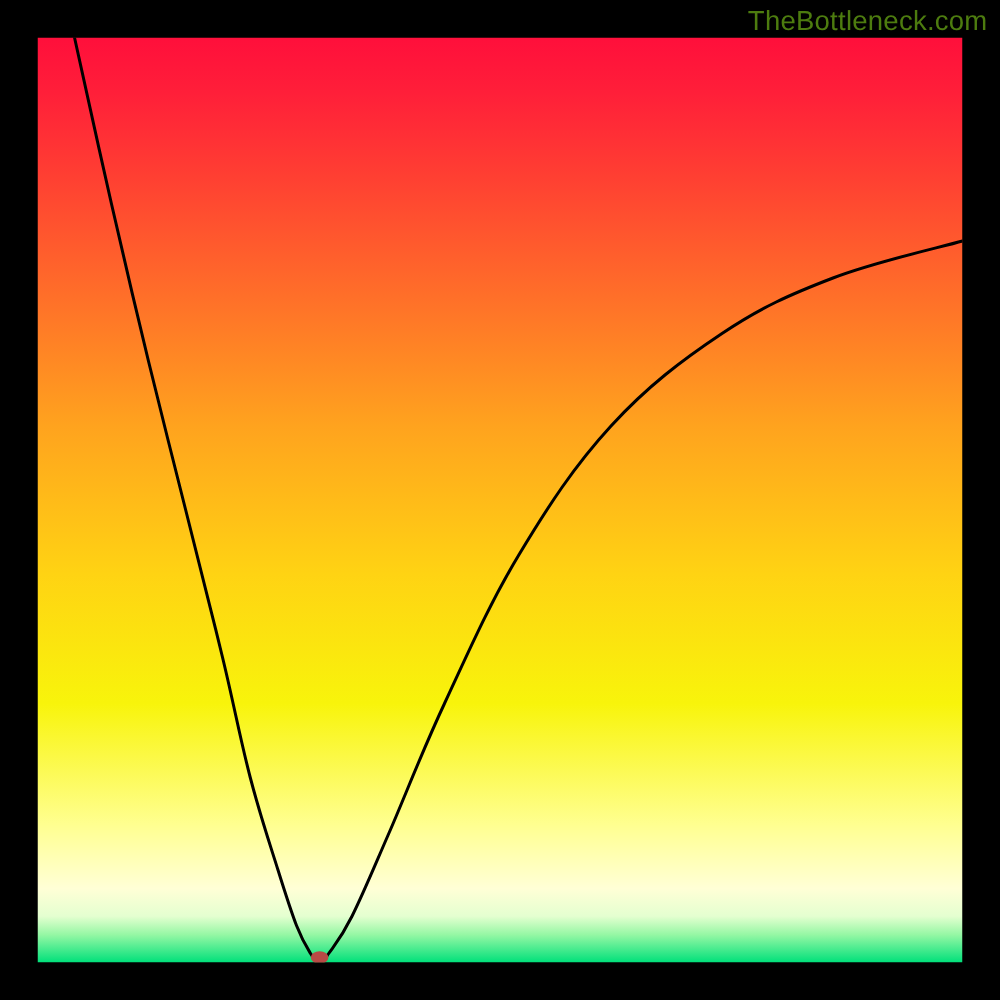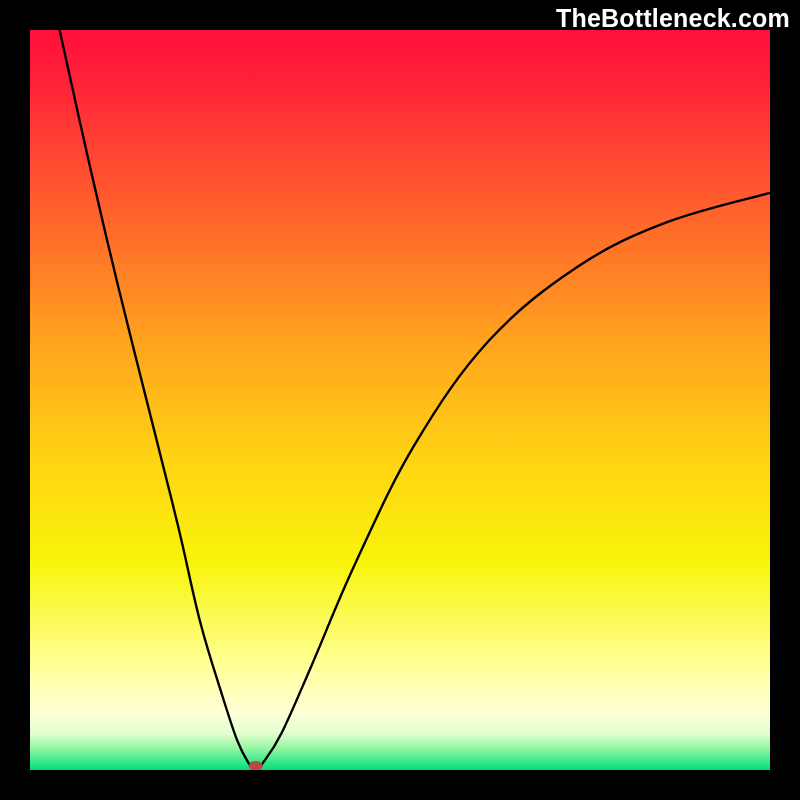--- a/index.html
+++ b/index.html
@@ -20,23 +20,23 @@
     position: absolute;
     left: 30px;
     top: 30px;
     width: 740px;
     height: 740px;
   }
   .watermark {
     position: absolute;
     top: 4px;
     right: 10px;
-    font-size: 25px;
-    font-weight: 700;
-    color: #ffffff;
+    font-size: 22px;
+    font-weight: 400;
+    color: #4d7c0f;
     letter-spacing: 0.2px;
     user-select: none;
   }
 </style>
 </head>
 <body>
 
 <div class="frame">
   <div class="watermark">TheBottleneck.com</div>
 

